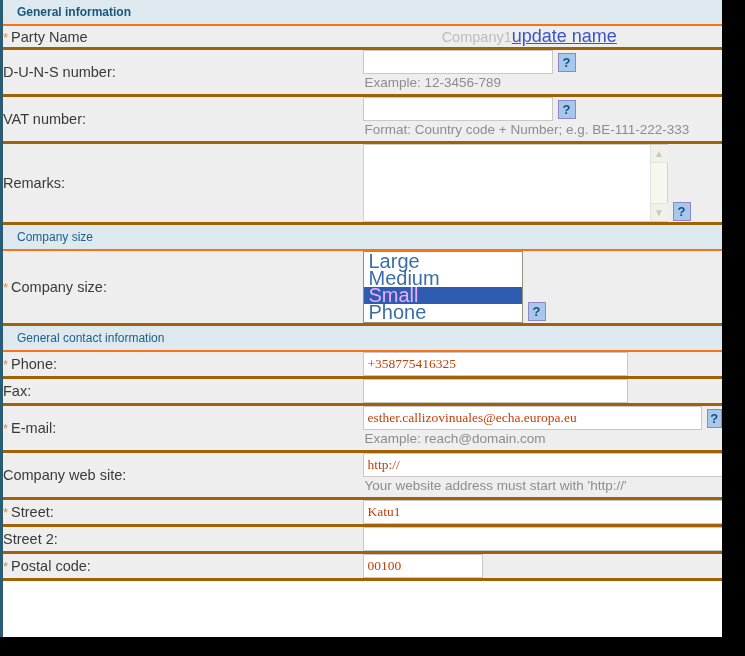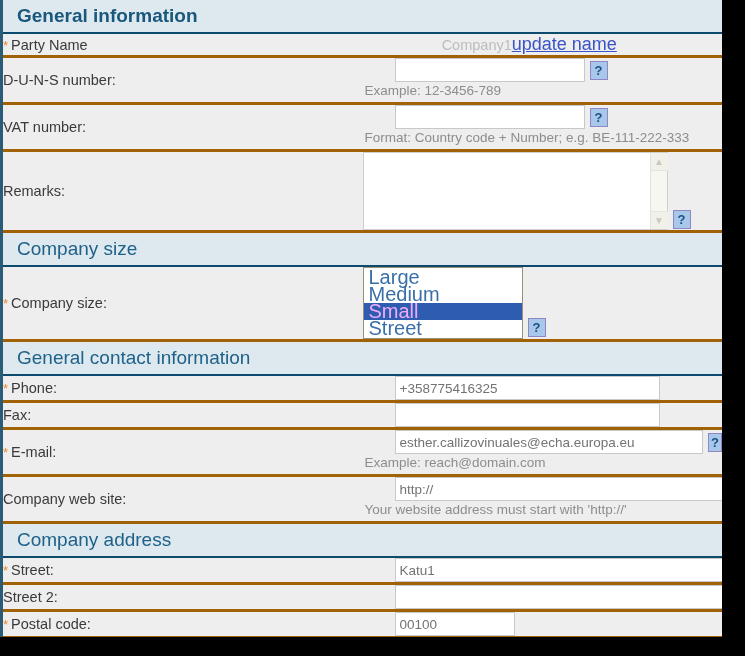--- a/index.html
+++ b/index.html
@@ -40,23 +40,23 @@
   .form-table {
     width: 100%;
     border-collapse: collapse;
     table-layout: fixed;
   }
 
   
   .section-header td {
     background: #dde9ef;
     padding: 5px 0 5px 14px;
-    font-size: 19px;
+    font-size: 12px;
     color: #1f6189;
-    border-bottom: 2px solid #0c4a6e;
+    border-bottom: 2px solid #f97316;
   }
   .section-header.main td {
     font-weight: bold;
     color: #19577c;
   }
 
   
   tr.row > td {
     background: #eeeeee;
     border-bottom: 3px solid #a16207;
@@ -74,30 +74,29 @@
     padding: 3px 0 3px 0;
   }
   .req {
     color: #e8892b;
     font-size: 13px;
     margin-right: 3px;
   }
 
   
   input.txt {
-    font-family: Liberation Sans, sans-serif;
+    font-family: Liberation Serif, serif;
     font-size: 13.5px;
-    color: #737373;
+    color: #c2410c;
     border: 1px solid #c8c8c8;
     background: #ffffff;
     padding: 3px 4px;
     box-sizing: border-box;
     height: 24px;
     outline: none;
-    margin-left: 32px;
   }
   input.w-small { width: 190px; }
   input.w-med   { width: 120px; }
   input.w-wide  { width: 265px; }
   input.w-xwide { width: 400px; }
   input.w-web   { width: 400px; }
 
   .hint {
     font-size: 13.5px;
     color: #8d8d8d;
@@ -265,21 +264,21 @@
     <tr class="row">
       <td class="label-cell">
         <span class="req">*</span><span>Company size:</span>
       </td>
       <td class="field-cell">
         <div class="lb-wrap">
           <div class="listbox">
             <div class="lb-opt">Large</div>
             <div class="lb-opt">Medium</div>
             <div class="lb-opt selected">Small</div>
-            <div class="lb-opt">Street</div>
+            <div class="lb-opt">Phone</div>
           </div>
           <span class="help-btn lb-help">?</span>
         </div>
       </td>
     </tr>
 
     <tr class="section-header">
       <td colspan="2">General contact information</td>
     </tr>
 
@@ -313,23 +312,20 @@
     </tr>
 
     <tr class="row">
       <td class="label-cell">Company web site:</td>
       <td class="field-cell">
         <input type="text" class="txt w-web" value="http://" style="">
         <div class="hint">Your website address must start with 'http://'</div>
       </td>
     </tr>
 
-    <tr class="section-header">
-      <td colspan="2">Company address</td>
-    </tr>
 
     <tr class="row">
       <td class="label-cell">
         <span class="req">*</span><span>Street:</span>
       </td>
       <td class="field-cell">
         <input type="text" class="txt w-xwide" value="Katu1" style="">
       </td>
     </tr>
 

